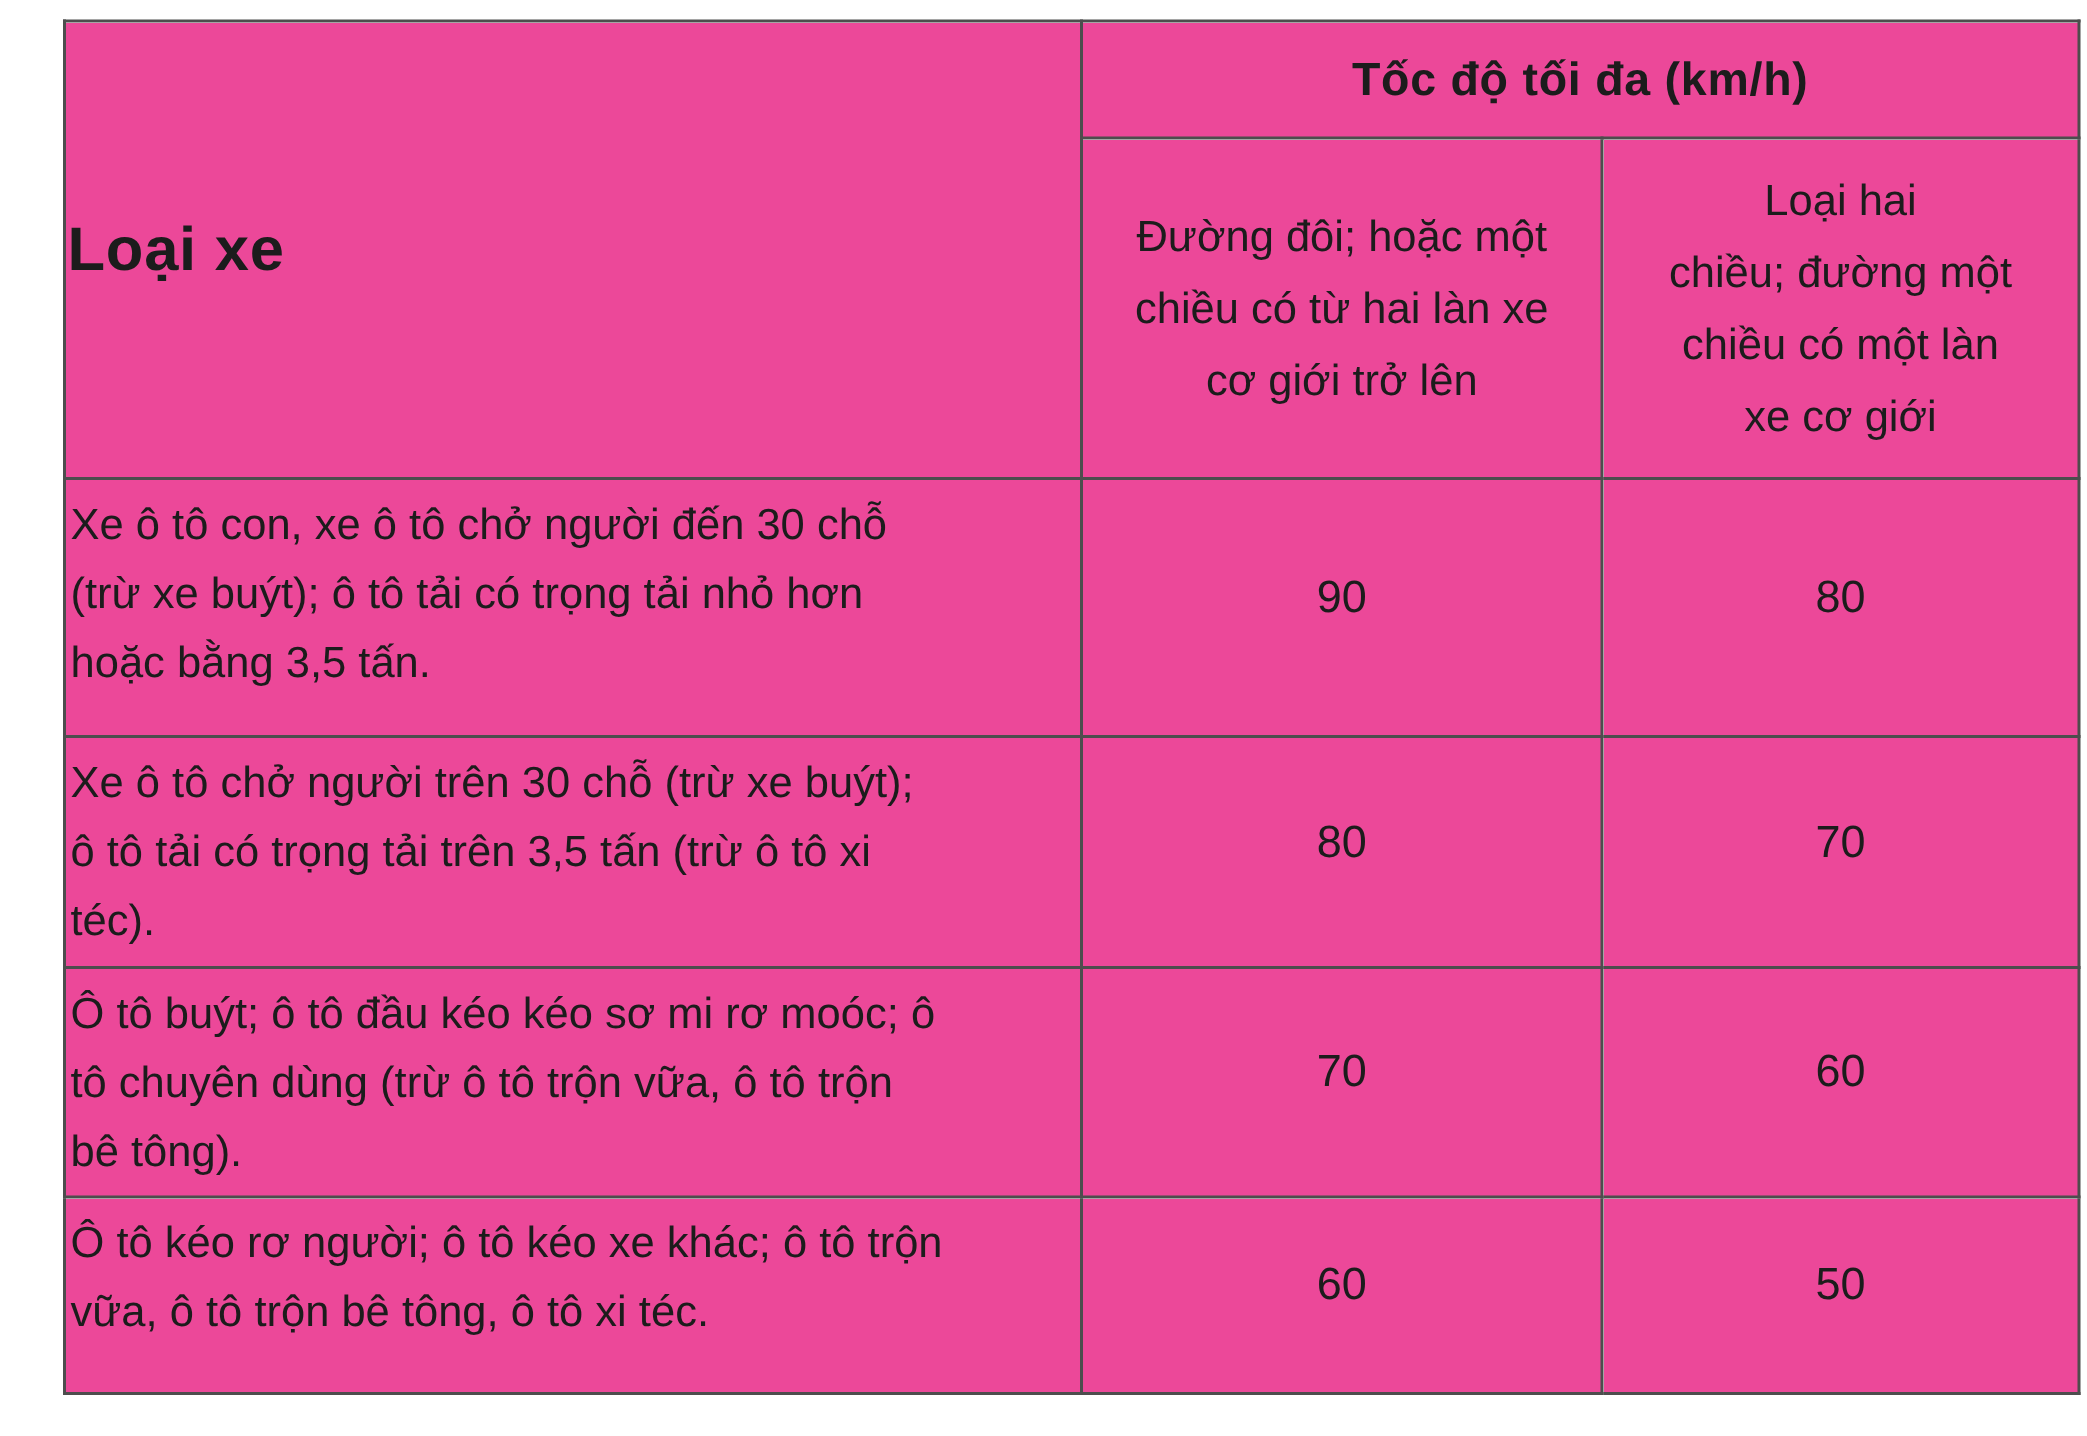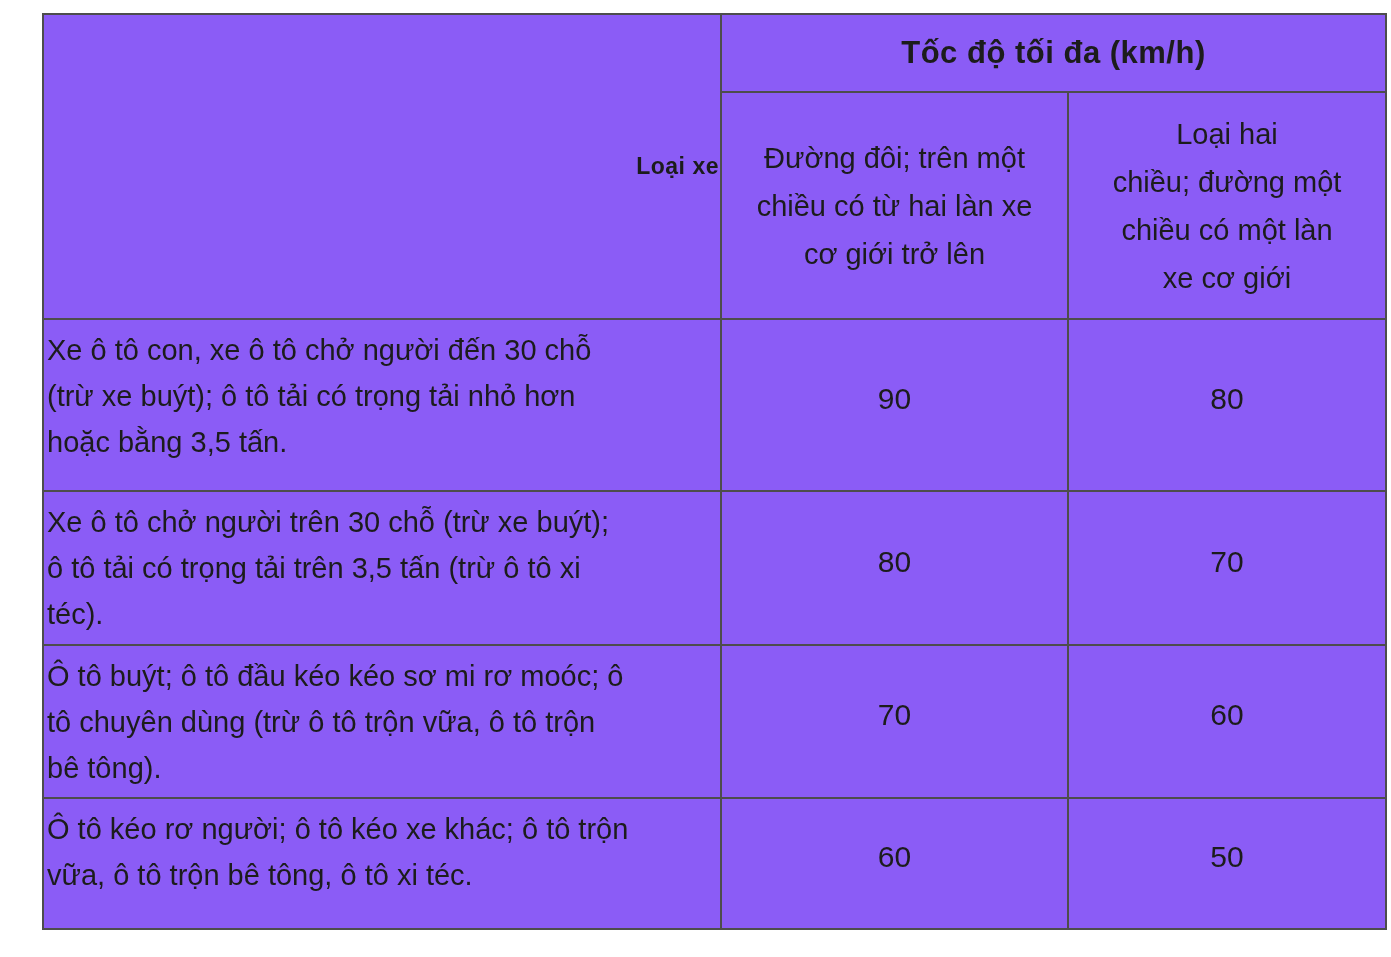--- a/index.html
+++ b/index.html
@@ -23,38 +23,38 @@
     left: 42px;
     top: 13px;
     width: 1343px;
     height: 917px;
     border-collapse: collapse;
     table-layout: fixed;
   }
   table.speed-table th,
   table.speed-table td {
     border: 2px solid #4d4d4d;
-    background: #8b5cf6;
+    background: #ec4899;
     white-space: pre-line;
     overflow: hidden;
   }
   col.c1 { width: 678px; }
   col.c2 { width: 347px; }
   col.c3 { width: 318px; }
   tr.hr1 { height: 75px; }
   tr.hr2 { height: 217px; }
   tr.r0  { height: 165px; }
   tr.r1  { height: 135px; }
   tr.r2  { height: 136px; }
   tr.r3  { height: 125px; }
 
   th.vehicle-h {
-    font-size: 23px;
+    font-size: 41px;
     font-weight: bold;
-    text-align: right;
+    text-align: left;
     vertical-align: middle;
     letter-spacing: 0.5px;
   }
   th.speed-h {
     font-size: 31px;
     font-weight: bold;
     text-align: center;
     vertical-align: middle;
     letter-spacing: 0.5px;
   }
@@ -89,21 +89,21 @@
       <col class="c1">
       <col class="c2">
       <col class="c3">
     </colgroup>
     <tbody>
       <tr class="hr1">
         <th class="vehicle-h" rowspan="2">Loại xe</th>
         <th class="speed-h" colspan="2">Tốc độ tối đa (km/h)</th>
       </tr>
       <tr class="hr2">
-        <th class="sub-h">Đường đôi; trên một
+        <th class="sub-h">Đường đôi; hoặc một
 chiều có từ hai làn xe
 cơ giới trở lên</th>
         <th class="sub-h">Loại hai
 chiều; đường một
 chiều có một làn
 xe cơ giới</th>
       </tr>
       <tr class="r0">
         <td class="vcell">Xe ô tô con, xe ô tô chở người đến 30 chỗ
 (trừ xe buýt); ô tô tải có trọng tải nhỏ hơn

